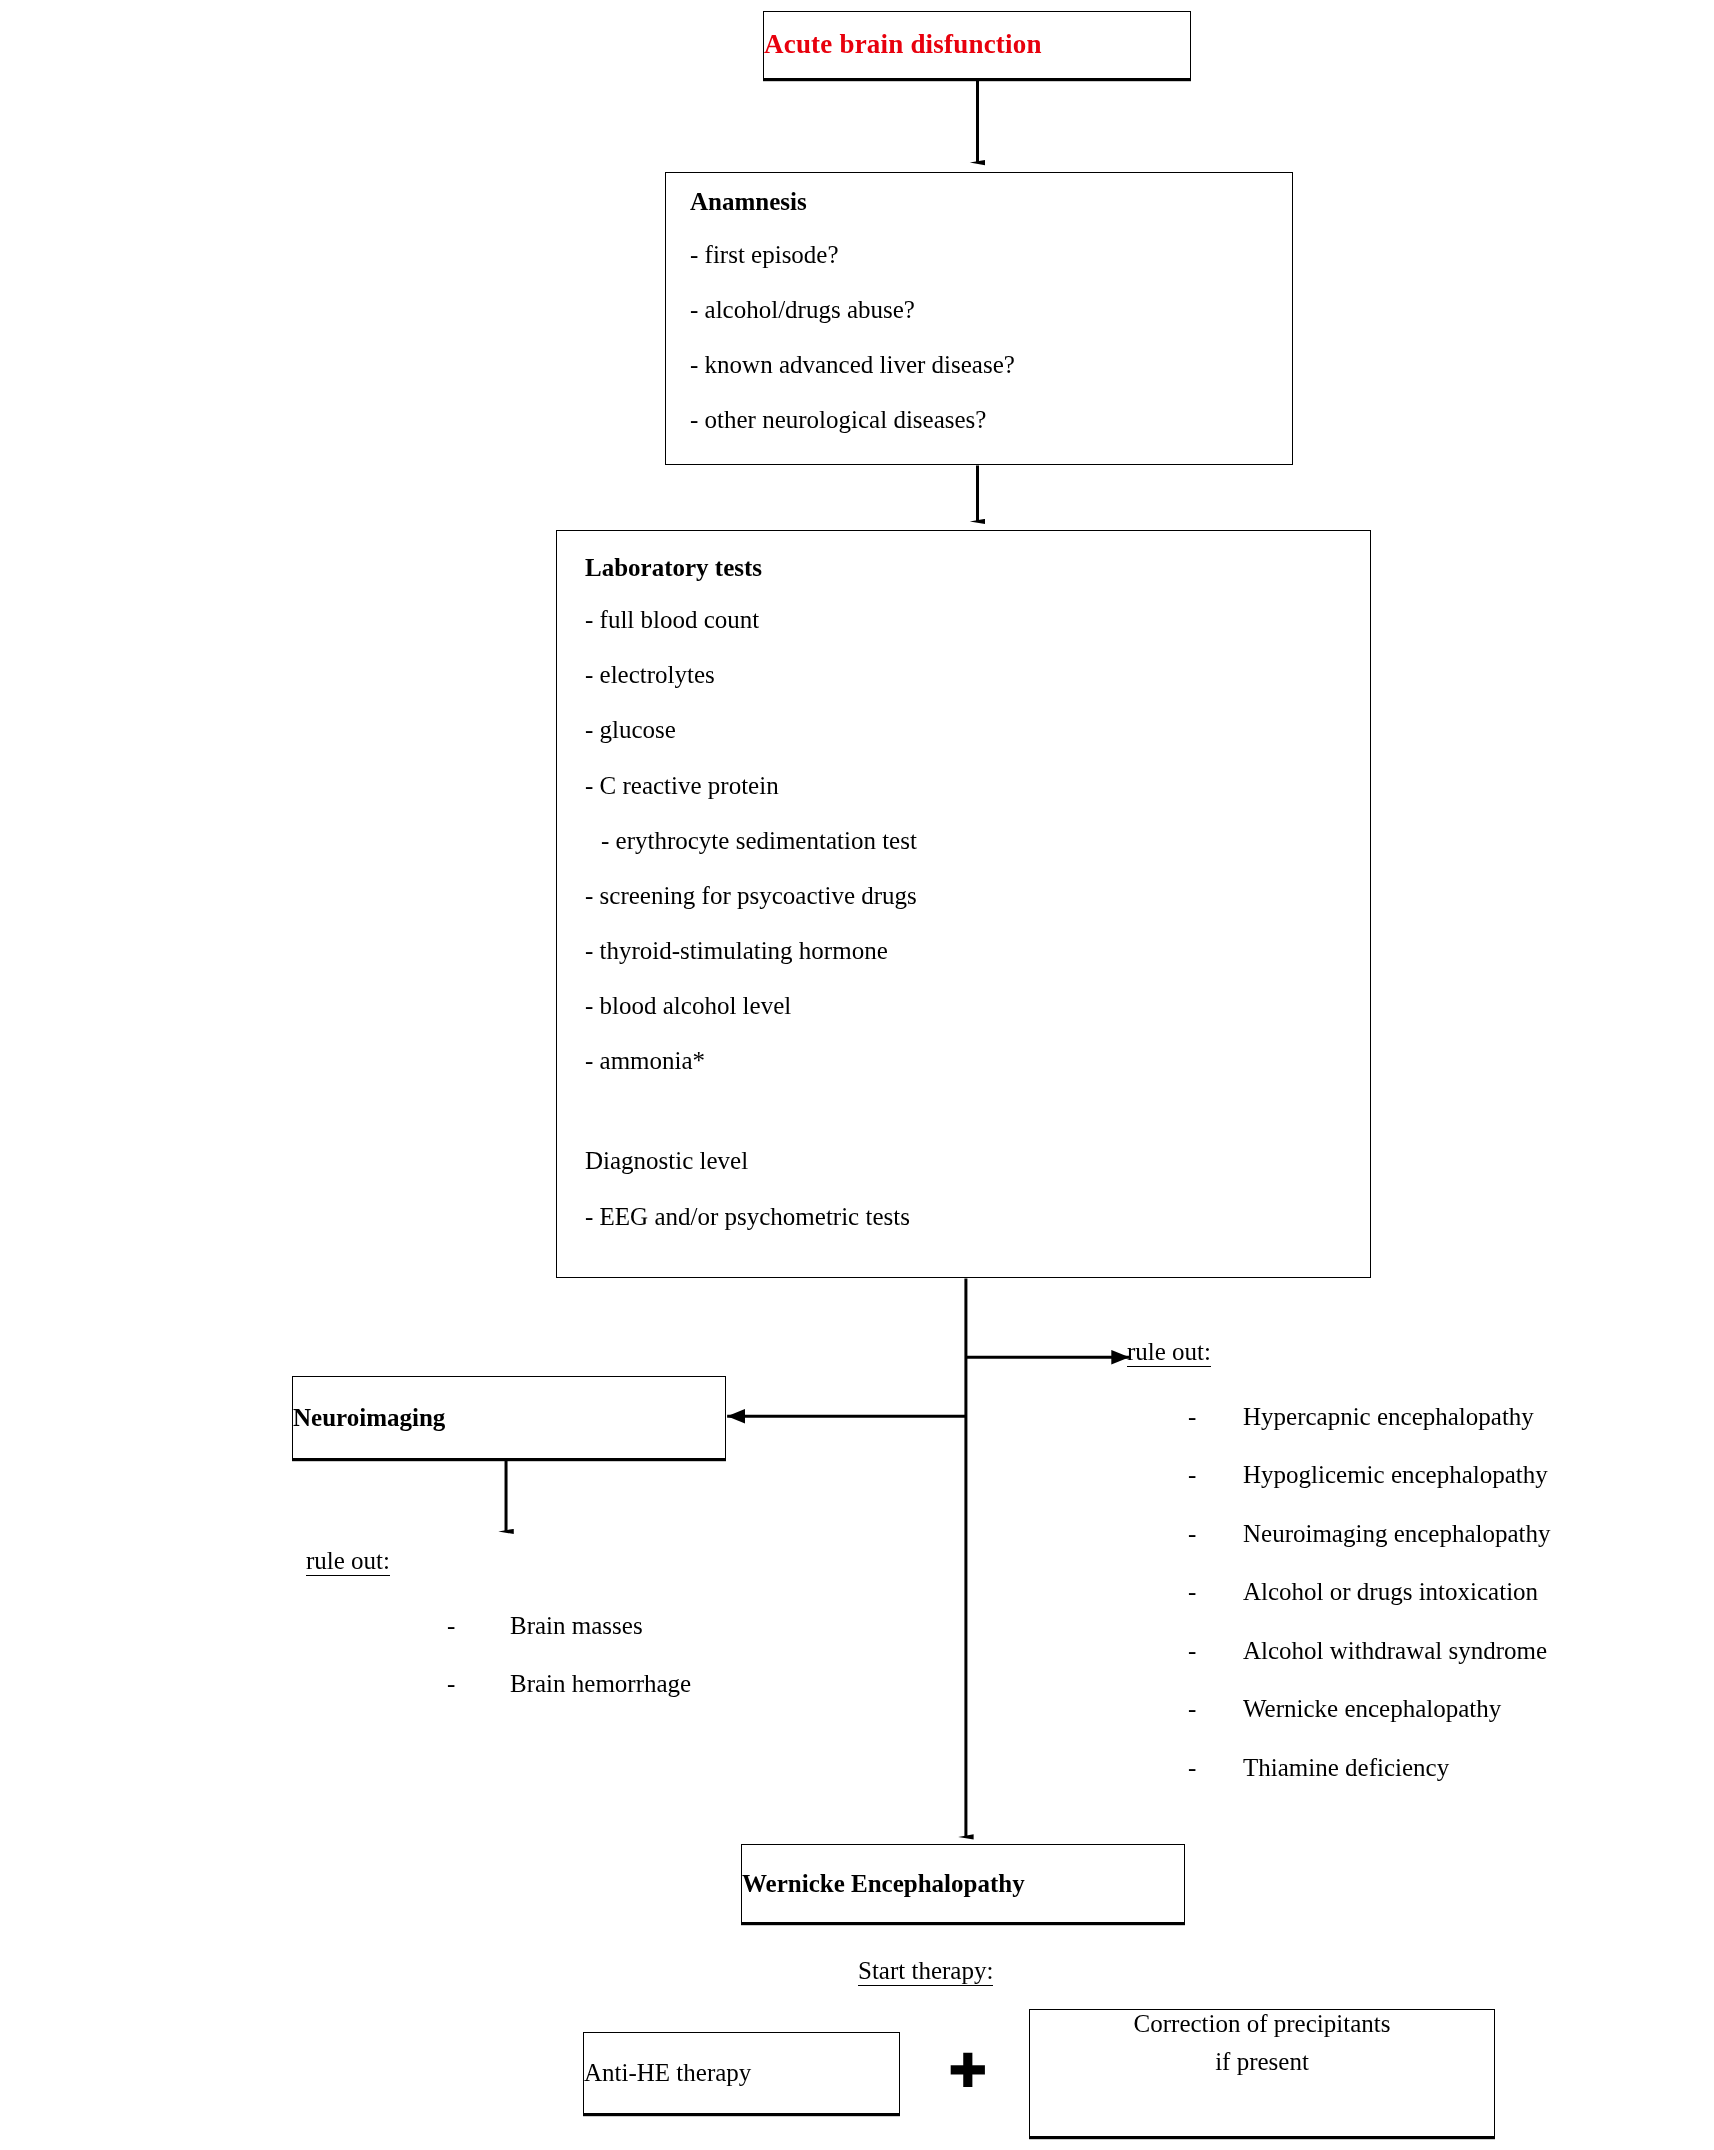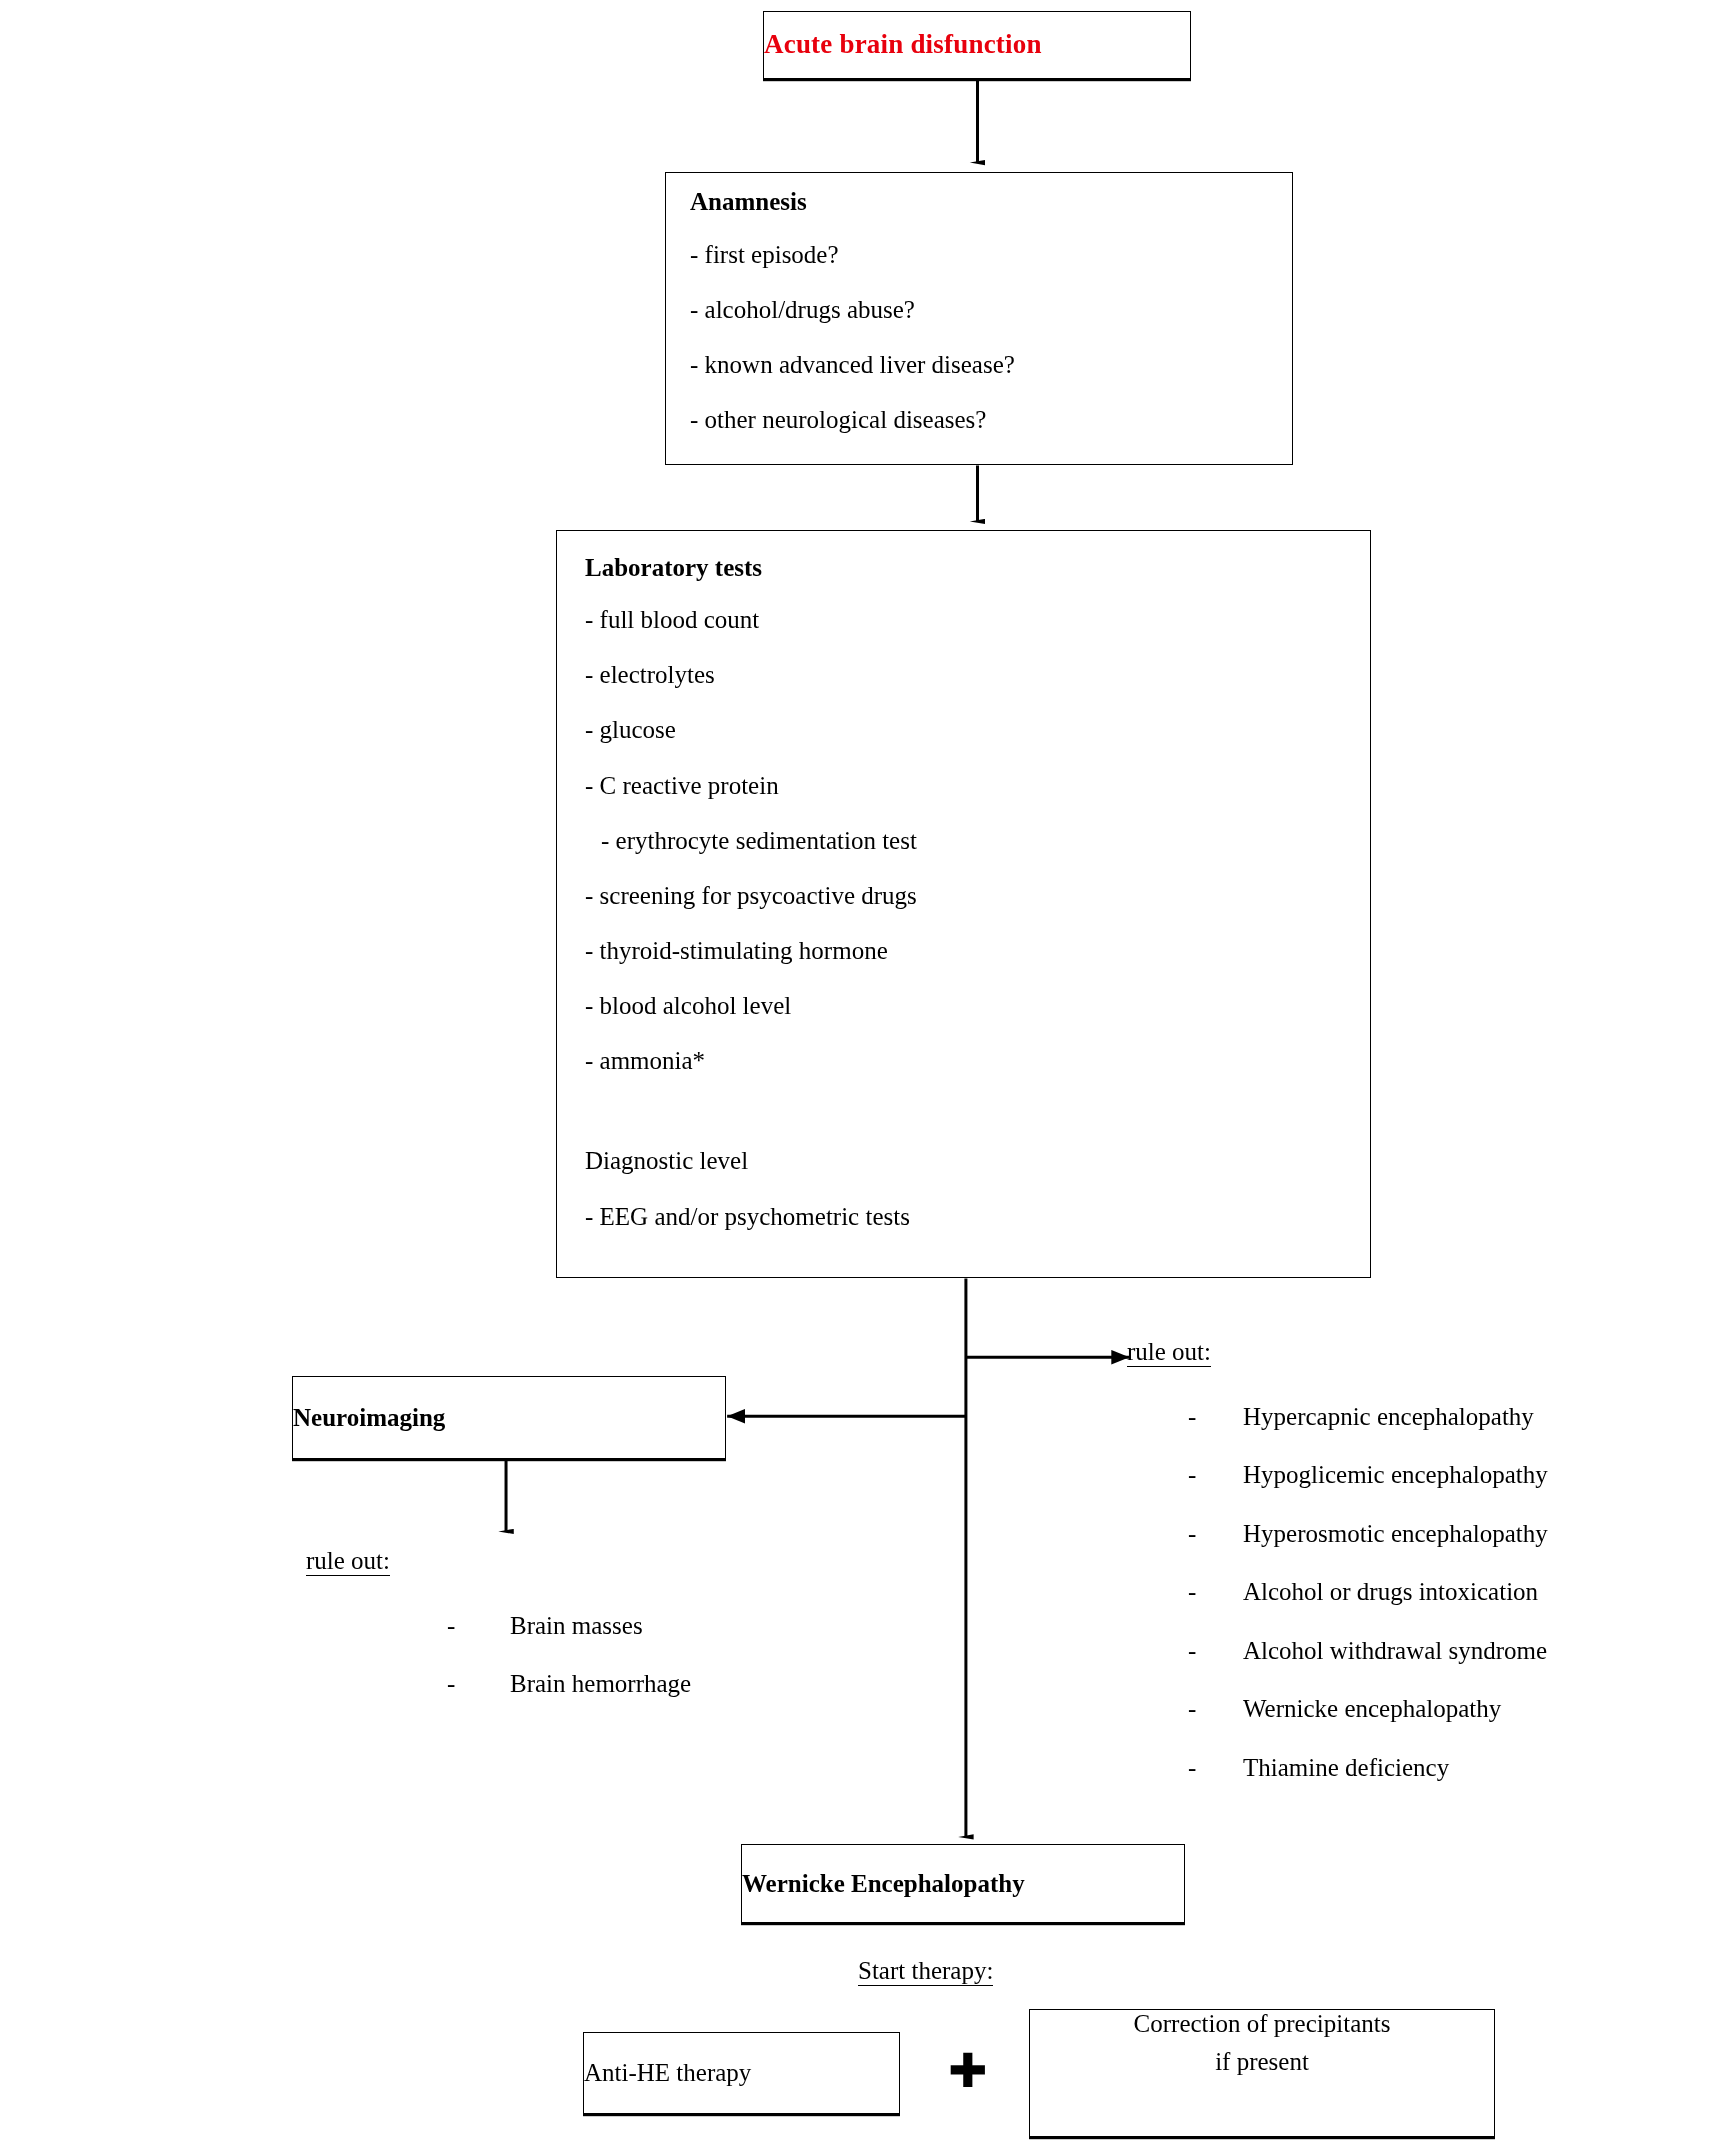--- a/index.html
+++ b/index.html
@@ -153,21 +153,21 @@
 
   <div class="ro-head" style="left:1127px; top:1339px;">rule out:</div>
 
   <div class="ro-dash" style="left:1188px; top:1404px;">-</div>
   <div class="ro-item" style="left:1243px; top:1404px;">Hypercapnic encephalopathy</div>
 
   <div class="ro-dash" style="left:1188px; top:1462px;">-</div>
   <div class="ro-item" style="left:1243px; top:1462px;">Hypoglicemic encephalopathy</div>
 
   <div class="ro-dash" style="left:1188px; top:1521px;">-</div>
-  <div class="ro-item" style="left:1243px; top:1521px;">Hyperosmotic encephalopathy</div>
+  <div class="ro-item" style="left:1243px; top:1521px;">Neuroimaging encephalopathy</div>
 
   <div class="ro-dash" style="left:1188px; top:1579px;">-</div>
   <div class="ro-item" style="left:1243px; top:1579px;">Alcohol or drugs intoxication</div>
 
   <div class="ro-dash" style="left:1188px; top:1638px;">-</div>
   <div class="ro-item" style="left:1243px; top:1638px;">Alcohol withdrawal syndrome</div>
 
   <div class="ro-dash" style="left:1188px; top:1696px;">-</div>
   <div class="ro-item" style="left:1243px; top:1696px;">Wernicke encephalopathy</div>
 

